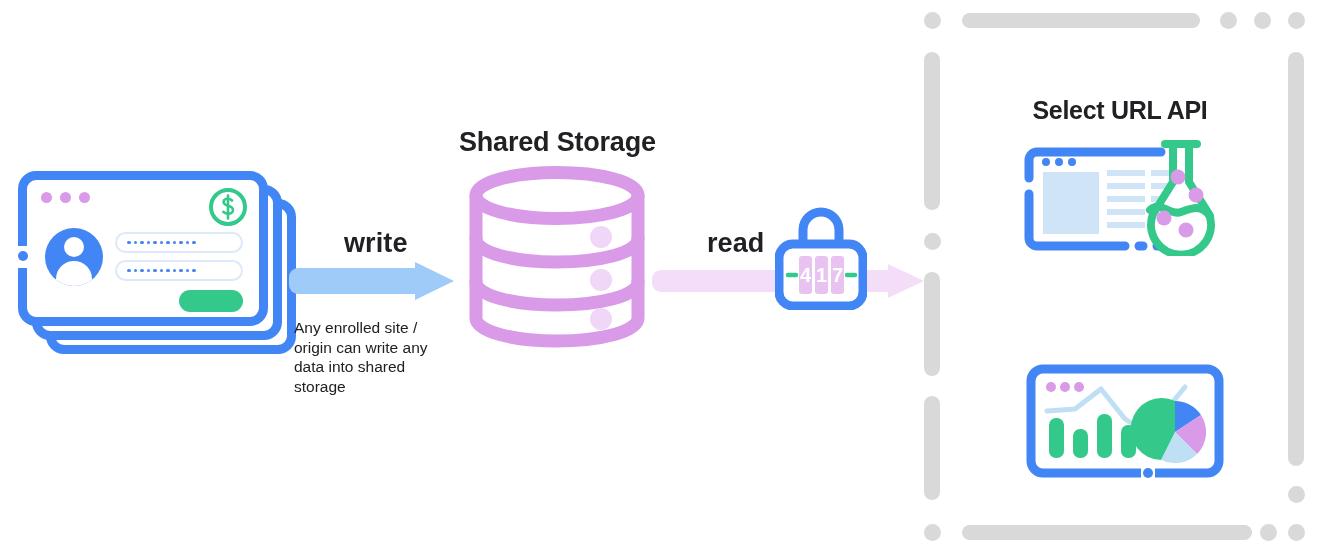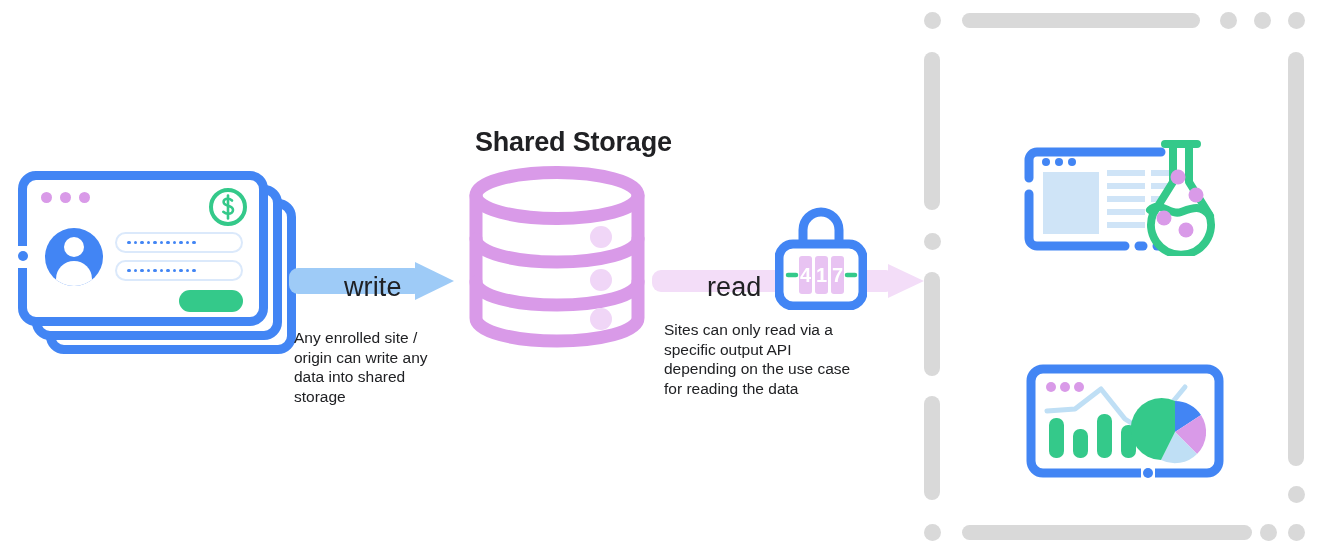--- a/index.html
+++ b/index.html
@@ -65,34 +65,34 @@
   #write-arrow{left:289px;top:268px;width:165px;height:26px;}
   #write-arrow .tail{width:134px;background:#9ecbf7;}
   #write-arrow .head{left:126px;border-top:19px solid transparent;border-bottom:19px solid transparent;border-left:39px solid #9ecbf7;}
 
   #read-arrow{left:652px;top:270px;width:275px;height:22px;}
   #read-arrow .tail{width:243px;background:#f3ddf8;}
   #read-arrow .head{left:236px;border-top:17px solid transparent;border-bottom:17px solid transparent;border-left:36px solid #f3ddf8;}
 
   
   .arrow-label{
-    position:absolute;font-size:27px;color:#202124;font-weight:400;letter-spacing:.1px;margin-top:44px;
+    position:absolute;font-size:27px;color:#202124;font-weight:700;letter-spacing:.1px;
   }
   #write-label{left:344px;top:228px;}
   #read-label{left:707px;top:228px;text-align:right;}
 
   .caption{
     position:absolute;font-size:15.5px;line-height:19.5px;color:#202124;white-space:pre-line;
   }
-  #write-caption{left:294px;top:328px;width:180px;}
+  #write-caption{left:294px;top:318px;width:180px;}
   #read-caption{left:664px;top:320px;width:240px;}
 
   
   #storage-title{
-    position:absolute;left:459px;top:127px;font-size:27px;font-weight:700;letter-spacing:-.2px;color:#202124;margin-left:16px;
+    position:absolute;left:459px;top:127px;font-size:27px;font-weight:700;letter-spacing:-.2px;color:#202124;
   }
   #cylinder{position:absolute;left:466px;top:165px;width:182px;height:185px;}
 
   
   #lock{position:absolute;left:775px;top:200px;width:92px;height:110px;}
 
   
   #panel{position:absolute;left:920px;top:8px;width:400px;height:538px;}
   .seg{position:absolute;background:#d9d9d9;border-radius:999px;}
 
@@ -190,24 +190,20 @@
       <circle cx="135" cy="115" r="11" fill="#f0d6f7"></circle>
       <circle cx="135" cy="154" r="11" fill="#f0d6f7"></circle>
     </svg>
   </div>
 
   <div class="arrow" id="read-arrow">
     <span class="tail"></span>
       <span class="head"></span>
   </div>
   <div class="arrow-label" id="read-label">read</div>
-  <div class="caption" id="read-caption">Sites can only read via a
-specific output API
-depending on the use case
-for reading the data</div>
 
   <div id="lock">
     <svg width="92" height="110" viewBox="0 0 92 110" aria-hidden="true">
 
       <path d="M28 48 L28 30 a18 18 0 0 1 36 0 L64 48" fill="none" stroke="#4285f4" stroke-width="9" stroke-linecap="round"></path>
 
       <rect x="4" y="44" width="84" height="62" rx="14" fill="#ffffff" stroke="#4285f4" stroke-width="9"></rect>
 
       <g>
         <rect x="24" y="56" width="13" height="38" rx="3" fill="#e8c3f2"></rect>
@@ -237,20 +233,21 @@
     <span class="seg" style="left:4px;top:388px;width:16px;height:104px;"></span>
 
     <span class="seg" style="left:368px;top:44px;width:16px;height:414px;"></span>
     <span class="seg" style="left:368px;top:478px;width:17px;height:17px;"></span>
 
     <span class="seg" style="left:4px;top:516px;width:17px;height:17px;"></span>
     <span class="seg" style="left:42px;top:517px;width:290px;height:15px;"></span>
     <span class="seg" style="left:340px;top:516px;width:17px;height:17px;"></span>
     <span class="seg" style="left:368px;top:516px;width:17px;height:17px;"></span>
 
+    <div class="api-title" id="select-url-title">Select URL API</div>
 
     <div id="select-url-art">
       <svg width="215" height="118" viewBox="0 0 215 118" aria-hidden="true">
 
         <g fill="none" stroke="#4285f4" stroke-width="9" stroke-linecap="round">
           <path d="M14 40 L14 22 a8 8 0 0 1 8-8 L146 14"></path>
           <path d="M14 56 L14 100 a8 8 0 0 0 8 8 L110 108"></path>
           <path d="M124 108 L128 108"></path>
           <path d="M142 108 L150 108"></path>
         </g>

